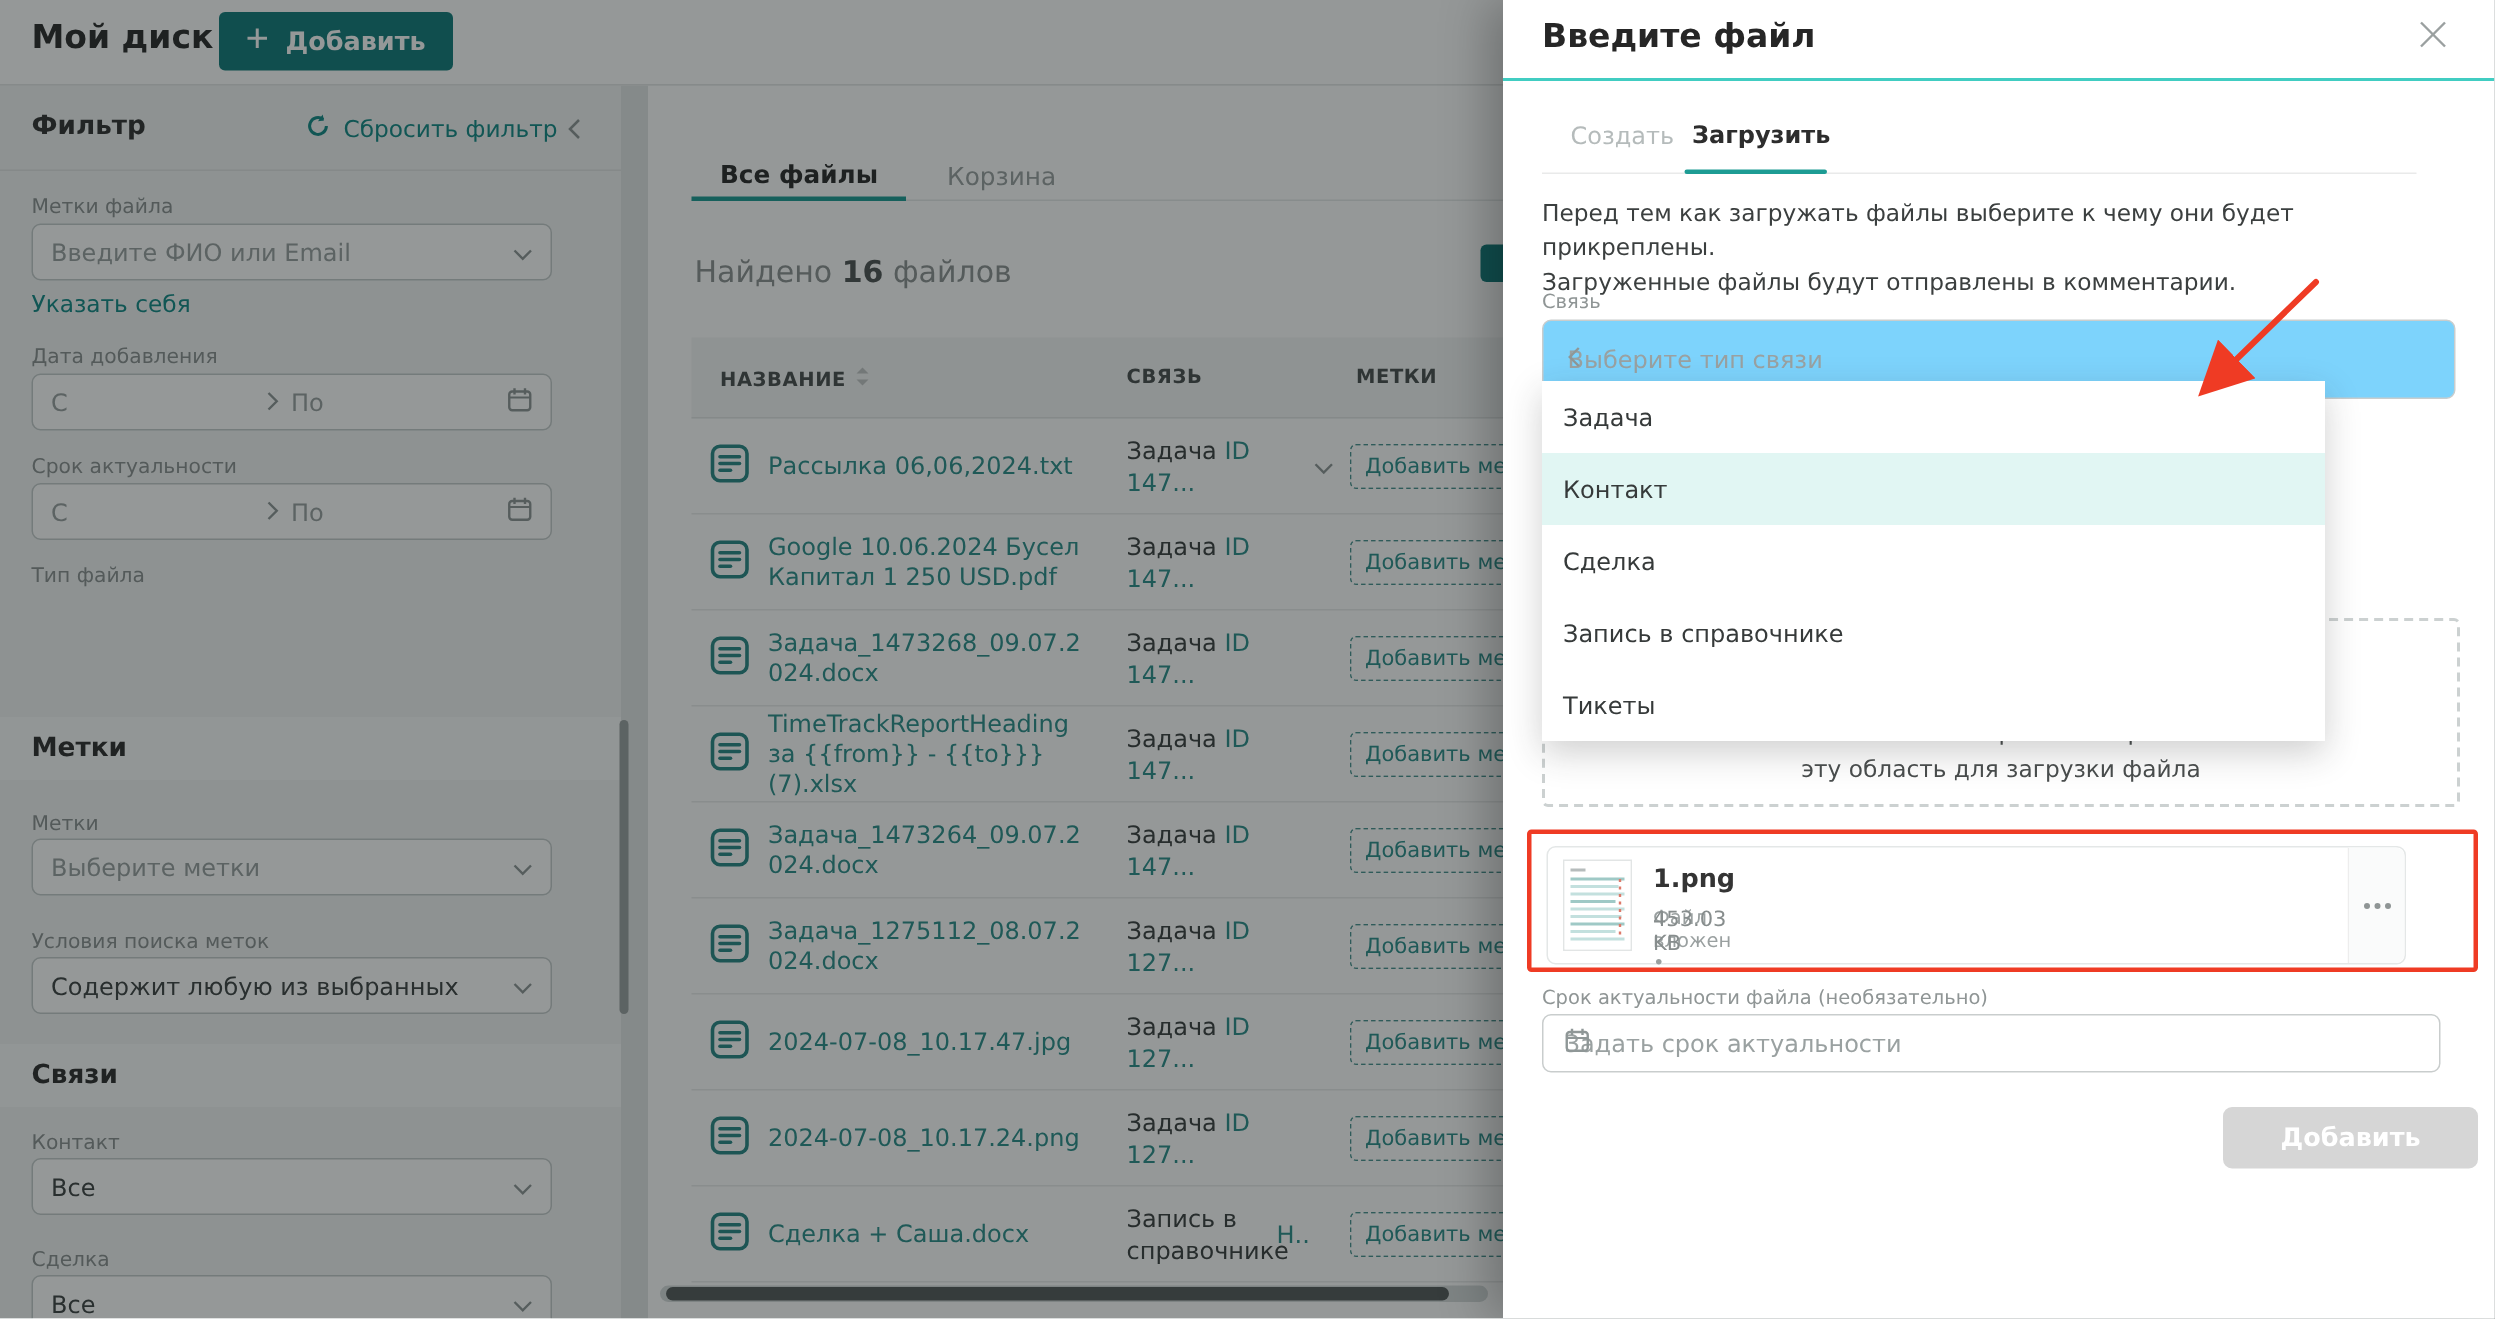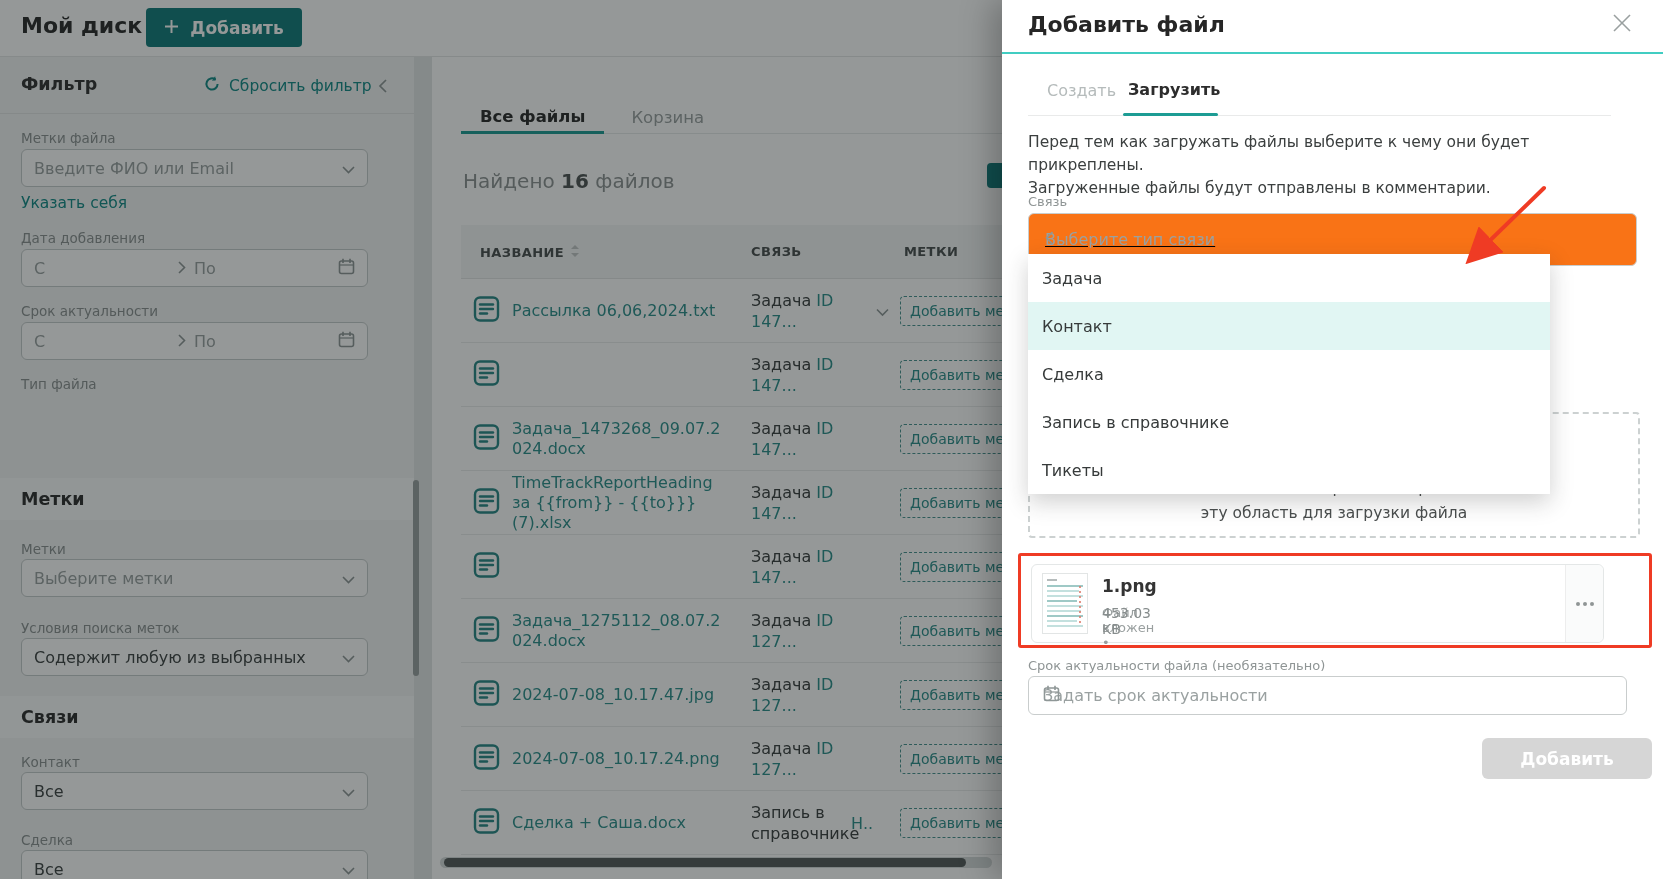--- a/index.html
+++ b/index.html
@@ -75,21 +75,21 @@
   .m-close svg{position:static;}
   .m-topline{left:0;right:0;top:52px;height:2px;background:#41cdc2;}
   .m-tab-create{left:45px;top:81px;font-size:16px;color:#b5bbbb;cursor:pointer;}
   .m-tab-upload{left:126px;top:80px;font-size:16px;font-weight:700;color:#2d2d2d;cursor:pointer;}
   .m-tabline{left:26px;width:583px;top:115px;height:1px;background:#e9eaea;}
   .m-tabunder{left:121px;top:113px;width:95px;height:3px;background:#1d9c94;border-radius:2px;}
   .m-desc{left:26px;top:131px;width:585px;font-size:15.5px;color:#3b3f3f;line-height:23px;}
   .m-desc span{position:static;display:block;}
   .m-label{font-size:13px;color:#8f9595;}
   .m-label-link{left:26px;top:194px;}
-  .m-select{left:26px;top:213px;width:609px;height:53px;border:1px solid #c9cdcd;border-radius:6px;background:#f97316;display:flex;align-items:center;padding:0 16px;text-decoration:underline;}
+  .m-select{left:26px;top:213px;width:609px;height:53px;border:1px solid #c9cdcd;border-radius:6px;background:#7dd3fc;display:flex;align-items:center;padding:0 16px;}
   .m-select input{position:static;flex:1;border:none;outline:none;font-size:16px;background:transparent;color:#3f4444;}
   .m-select svg{position:static;}
   .m-opts{left:26px;top:254px;width:522px;background:#fff;box-shadow:0 8px 22px rgba(40,40,40,.22);z-index:5;}
   .m-opt{position:static;height:48px;display:flex;align-items:center;padding-left:14px;font-size:16px;color:#363a3a;cursor:pointer;}
   .m-opt.hl{background:#e1f6f3;}
   .m-drop{left:26px;top:412px;width:612px;height:126px;border:2px dashed #ccd1d1;border-radius:4px;cursor:pointer;}
   .m-drop-text{left:0;right:0;bottom:10px;text-align:center;font-size:15.5px;color:#4a4e4e;line-height:25px;}
   .m-drop-text span{position:static;display:block;}
   .m-redbox{left:16px;top:553px;width:634px;height:95px;border:3px solid #ef3b24;border-radius:3px;z-index:4;}
   .m-card{left:10px;top:8px;width:573px;height:79px;border:1px solid #e4e7e7;border-radius:6px;background:#fff;}
@@ -258,20 +258,21 @@
         <button class="addtag">Добавить метку</button>
       </div>
 
       <div class="trow">
         <span class="ficon"><svg width="27" height="27" viewBox="0 0 27 27">
               <rect x="2" y="2" width="23" height="23" rx="5" fill="none" stroke="#2a8887" stroke-width="2.4"></rect>
               <line x1="7" y1="9" x2="20" y2="9" stroke="#2a8887" stroke-width="2.4" stroke-linecap="round"></line>
               <line x1="7" y1="13.5" x2="20" y2="13.5" stroke="#2a8887" stroke-width="2.4" stroke-linecap="round"></line>
               <line x1="7" y1="18" x2="14" y2="18" stroke="#2a8887" stroke-width="2.4" stroke-linecap="round"></line>
             </svg></span>
+        <a class="fname">Google 10.06.2024 Бусел Капитал 1 250 USD.pdf</a>
         <div class="frel"><span>Задача</span> <a>ID 147...</a></div>
         <button class="addtag">Добавить метку</button>
       </div>
 
       <div class="trow">
         <span class="ficon"><svg width="27" height="27" viewBox="0 0 27 27">
               <rect x="2" y="2" width="23" height="23" rx="5" fill="none" stroke="#2a8887" stroke-width="2.4"></rect>
               <line x1="7" y1="9" x2="20" y2="9" stroke="#2a8887" stroke-width="2.4" stroke-linecap="round"></line>
               <line x1="7" y1="13.5" x2="20" y2="13.5" stroke="#2a8887" stroke-width="2.4" stroke-linecap="round"></line>
               <line x1="7" y1="18" x2="14" y2="18" stroke="#2a8887" stroke-width="2.4" stroke-linecap="round"></line>
@@ -293,20 +294,21 @@
         <button class="addtag">Добавить метку</button>
       </div>
 
       <div class="trow">
         <span class="ficon"><svg width="27" height="27" viewBox="0 0 27 27">
               <rect x="2" y="2" width="23" height="23" rx="5" fill="none" stroke="#2a8887" stroke-width="2.4"></rect>
               <line x1="7" y1="9" x2="20" y2="9" stroke="#2a8887" stroke-width="2.4" stroke-linecap="round"></line>
               <line x1="7" y1="13.5" x2="20" y2="13.5" stroke="#2a8887" stroke-width="2.4" stroke-linecap="round"></line>
               <line x1="7" y1="18" x2="14" y2="18" stroke="#2a8887" stroke-width="2.4" stroke-linecap="round"></line>
             </svg></span>
+        <a class="fname">Задача_1473264_09.07.2024.docx</a>
         <div class="frel"><span>Задача</span> <a>ID 147...</a></div>
         <button class="addtag">Добавить метку</button>
       </div>
 
       <div class="trow">
         <span class="ficon"><svg width="27" height="27" viewBox="0 0 27 27">
               <rect x="2" y="2" width="23" height="23" rx="5" fill="none" stroke="#2a8887" stroke-width="2.4"></rect>
               <line x1="7" y1="9" x2="20" y2="9" stroke="#2a8887" stroke-width="2.4" stroke-linecap="round"></line>
               <line x1="7" y1="13.5" x2="20" y2="13.5" stroke="#2a8887" stroke-width="2.4" stroke-linecap="round"></line>
               <line x1="7" y1="18" x2="14" y2="18" stroke="#2a8887" stroke-width="2.4" stroke-linecap="round"></line>
@@ -355,21 +357,21 @@
     </div>
 
     <div class="hscroll-track">
       <div class="hscroll-thumb"></div>
     </div>
   </main>
 
   <div class="dim"></div>
 
   <section class="modal">
-    <div class="m-title">Добавить файл</div>
+    <div class="m-title">Введите файл</div>
     <button class="m-close"><svg width="22" height="22" viewBox="0 0 22 22">
           <line x1="3" y1="3" x2="19" y2="19" stroke="#9aa0a0" stroke-width="1.6"></line>
           <line x1="19" y1="3" x2="3" y2="19" stroke="#9aa0a0" stroke-width="1.6"></line>
         </svg></button>
     <div class="m-topline"></div>
 
     <div class="m-tab-create">Создать</div>
     <div class="m-tab-upload">Загрузить</div>
     <div class="m-tabline"></div>
     <div class="m-tabunder"></div>

